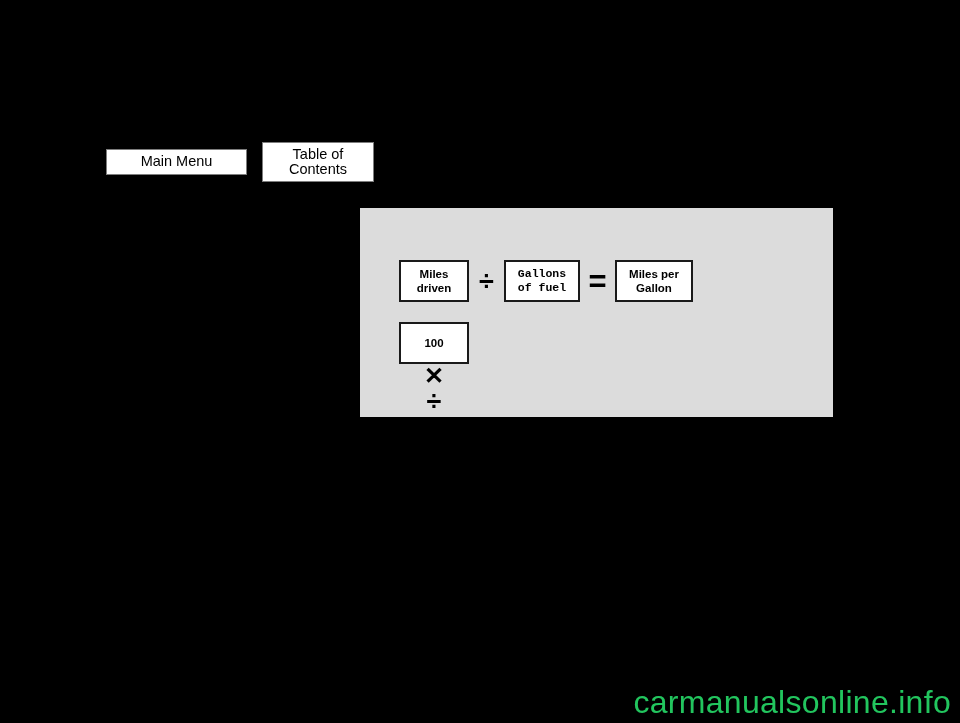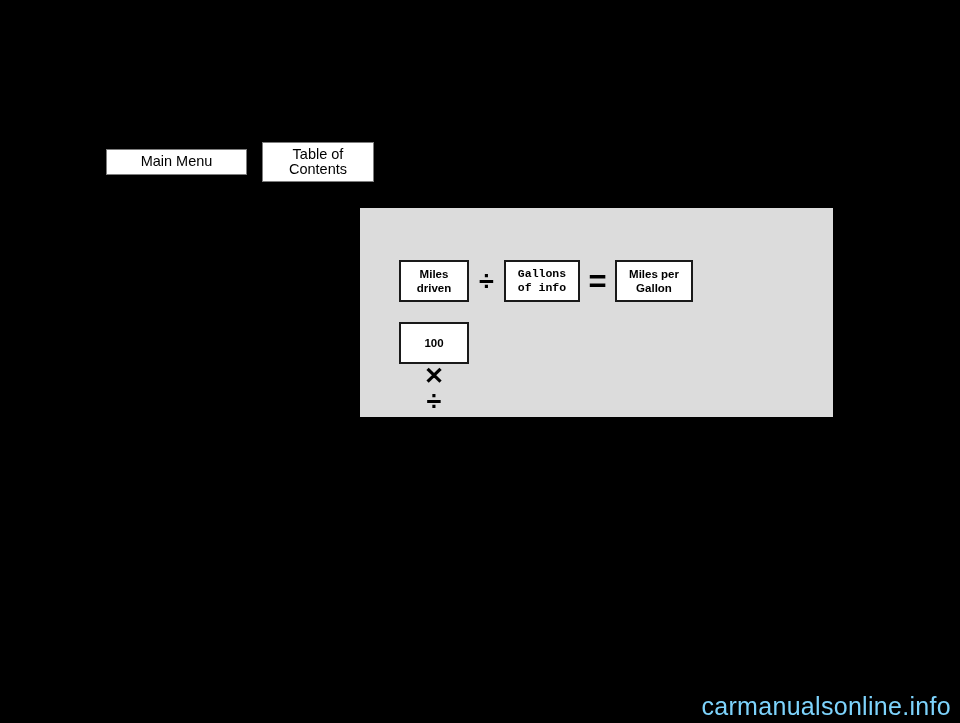--- a/index.html
+++ b/index.html
@@ -90,23 +90,23 @@
   }
   .op.divide { width: 35px; font-size: 27px; line-height: 1; }
   .op.times  { width: 35px; font-size: 24px; line-height: 1; }
   .op.equals { width: 35px; font-size: 31px; line-height: 1; }
 
   
   .watermark {
     position: absolute;
     right: 9px;
     bottom: 2px;
-    color: #7dd3fc;
+    color: #22c55e;
     font-family: "Liberation Sans", sans-serif;
-    font-size: 25px;
+    font-size: 32px;
     letter-spacing: 0.3px;
     user-select: none;
     text-align: right;
   }
 </style>
 </head>
 <body>
 
 <div class="nav-bar">
   <div class="nav-button main-menu">Main Menu</div>
@@ -119,21 +119,21 @@
     <div class="term-box w70">
       <span>
         <span>Miles</span><br>
         <span>driven</span>
       </span>
     </div>
     <div class="op divide">÷</div>
     <div class="term-box w76">
       <span>
         <span>Gallons</span><br>
-        <span>of info</span>
+        <span>of fuel</span>
       </span>
     </div>
     <div class="op equals">=</div>
     <div class="term-box w78">
       <span>
         <span>Miles per</span><br>
         <span>Gallon</span>
       </span>
     </div>
   </div>

